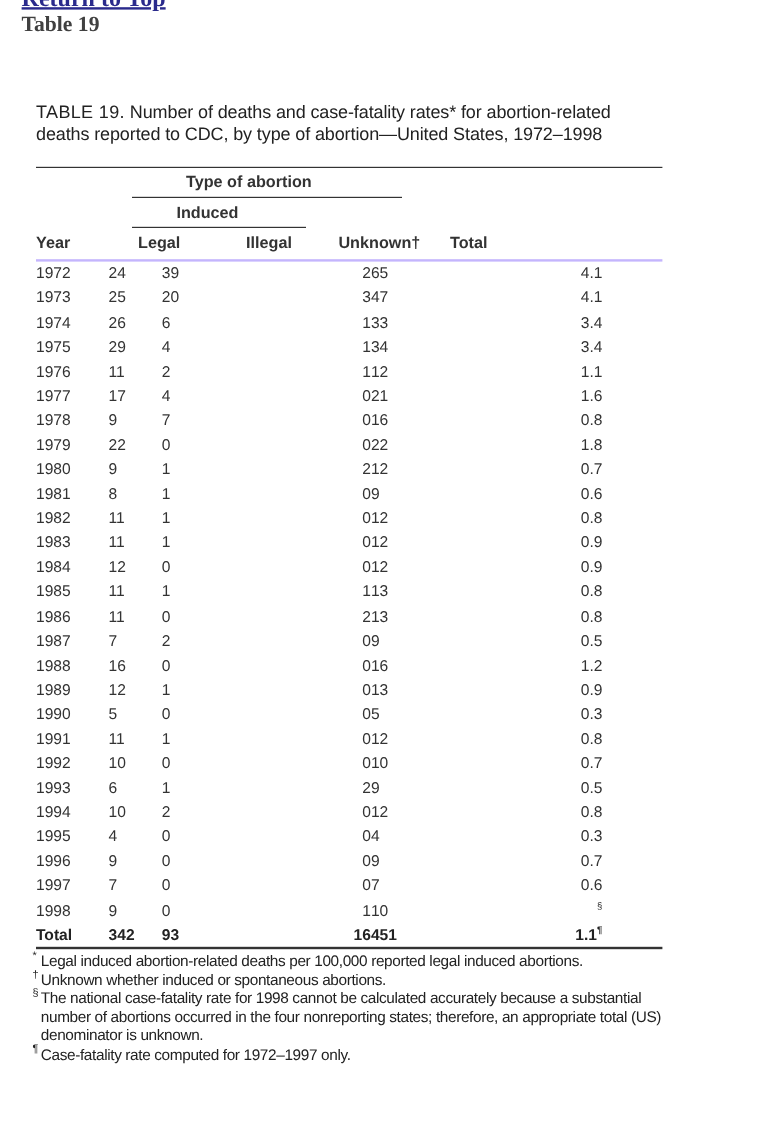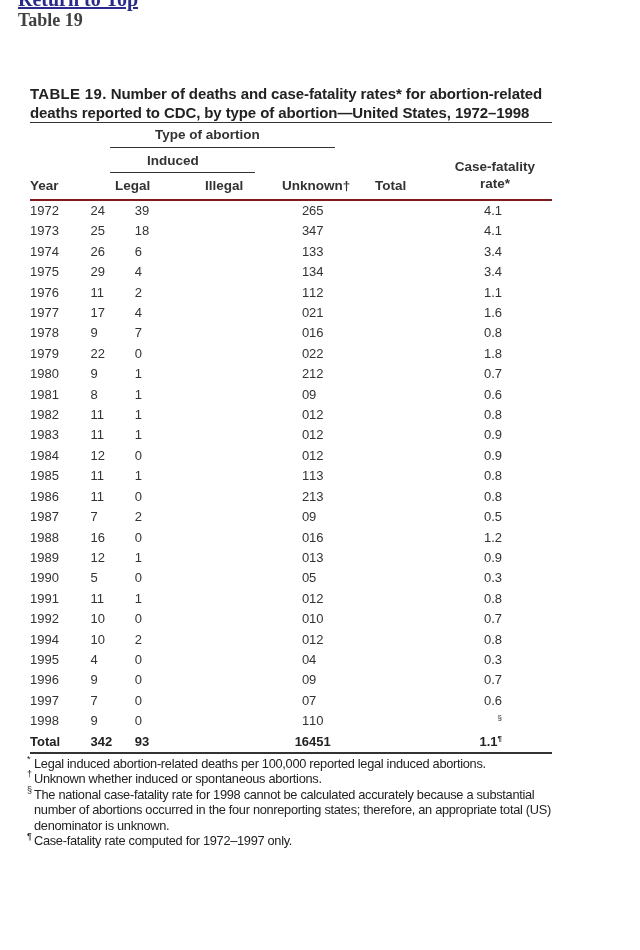--- a/index.html
+++ b/index.html
@@ -1,22 +1,22 @@
 <!DOCTYPE html>
 <html><head>
 <meta charset="utf-8">
 <style>
   html, body { margin: 0; padding: 0; background: #ffffff; }
   body { width: 640px; height: 950px; position: relative; overflow: hidden; font-family: "Liberation Sans", sans-serif; color: #222; }
   .top-link { position: absolute; left: 18px; top: -12px; font-family: "Liberation Serif", serif; font-size: 20px; font-weight: bold; color: #2a2a8c; text-decoration: underline; white-space: nowrap; }
   .page-title { position: absolute; left: 18px; top: 10px; font-family: Liberation Serif, serif; font-size: 18px; font-weight: bold; color: #404040; margin: 0; }
   .table-wrap { position: absolute; left: 30px; top: 84px; width: 522px; }
-  .caption { font-size: 15px; font-weight: bold; line-height: 19px; color: #222; letter-spacing: -0.1px; padding-bottom: 0; border-bottom: 1.5px solid #333; }
+  .caption { font-size: 15px; font-weight: normal; line-height: 19px; color: #222; letter-spacing: -0.1px; padding-bottom: 17px; border-bottom: 1.5px solid #333; }
   .caption .lead { letter-spacing: 0.3px; }
-  .hdr { position: relative; height: 76px; border-bottom: 2px solid #7f1d1d; font-size: 13.5px; font-weight: bold; color: #333; }
+  .hdr { position: relative; height: 76px; border-bottom: 2px solid #c4b5fd; font-size: 13.5px; font-weight: bold; color: #333; }
   .hdr span { position: absolute; white-space: nowrap; }
   .hdr .type { left: 125px; top: 4px; }
   .hdr .type-rule { position: absolute; left: 80px; width: 225px; top: 24px; border-top: 1.5px solid #333; }
   .hdr .induced { left: 117px; top: 30px; }
   .hdr .ind-rule { position: absolute; left: 80px; width: 145px; top: 49px; border-top: 1.5px solid #333; }
   .hdr .c-year { left: 0; top: 55px; }
   .hdr .c-legal { left: 85px; top: 55px; }
   .hdr .c-illegal { left: 175px; top: 55px; }
   .hdr .c-unk { left: 252px; top: 55px; }
   .hdr .c-total { left: 345px; top: 55px; }
@@ -48,37 +48,36 @@
   <div class="hdr">
     <span class="type">Type of abortion</span>
     <div class="type-rule"></div>
     <span class="induced">Induced</span>
     <div class="ind-rule"></div>
     <span class="c-year">Year</span>
     <span class="c-legal">Legal</span>
     <span class="c-illegal">Illegal</span>
     <span class="c-unk">Unknown†</span>
     <span class="c-total">Total</span>
-    <span class="c-cfr">Case-fatality rate*</span>
   </div>
 
   <table class="data">
     <tbody id="rows">
         <tr>
           <td class="c-year"><span>1972</span></td>
           <td class="c-legal"><span>24</span></td>
           <td class="c-illegal"><span>39</span></td>
           <td class="c-unk"><span>2</span></td>
           <td class="c-total"><span>65</span></td>
           <td class="c-cfr"><span>4.1</span><sup></sup></td>
         </tr>
         <tr>
           <td class="c-year"><span>1973</span></td>
           <td class="c-legal"><span>25</span></td>
-          <td class="c-illegal"><span>18</span></td>
+          <td class="c-illegal"><span>20</span></td>
           <td class="c-unk"><span>3</span></td>
           <td class="c-total"><span>47</span></td>
           <td class="c-cfr"><span>4.1</span><sup></sup></td>
         </tr>
         <tr>
           <td class="c-year"><span>1974</span></td>
           <td class="c-legal"><span>26</span></td>
           <td class="c-illegal"><span>6</span></td>
           <td class="c-unk"><span>1</span></td>
           <td class="c-total"><span>33</span></td>
@@ -220,20 +219,28 @@
           <td class="c-total"><span>12</span></td>
           <td class="c-cfr"><span>0.8</span><sup></sup></td>
         </tr>
         <tr>
           <td class="c-year"><span>1992</span></td>
           <td class="c-legal"><span>10</span></td>
           <td class="c-illegal"><span>0</span></td>
           <td class="c-unk"><span>0</span></td>
           <td class="c-total"><span>10</span></td>
           <td class="c-cfr"><span>0.7</span><sup></sup></td>
+        </tr>
+        <tr>
+          <td class="c-year"><span>1993</span></td>
+          <td class="c-legal"><span>6</span></td>
+          <td class="c-illegal"><span>1</span></td>
+          <td class="c-unk"><span>2</span></td>
+          <td class="c-total"><span>9</span></td>
+          <td class="c-cfr"><span>0.5</span><sup></sup></td>
         </tr>
         <tr>
           <td class="c-year"><span>1994</span></td>
           <td class="c-legal"><span>10</span></td>
           <td class="c-illegal"><span>2</span></td>
           <td class="c-unk"><span>0</span></td>
           <td class="c-total"><span>12</span></td>
           <td class="c-cfr"><span>0.8</span><sup></sup></td>
         </tr>
         <tr>

